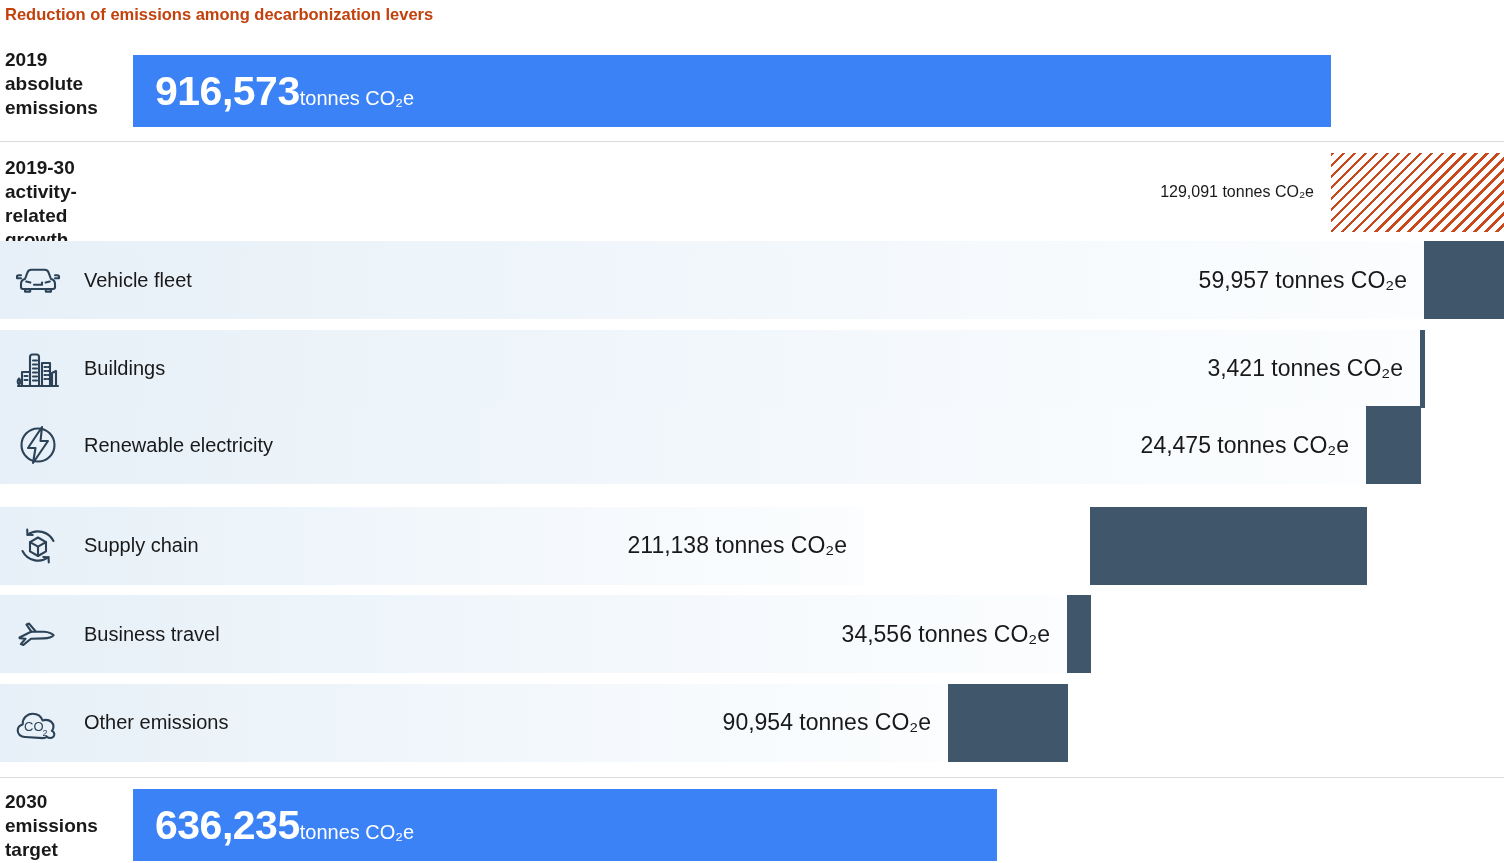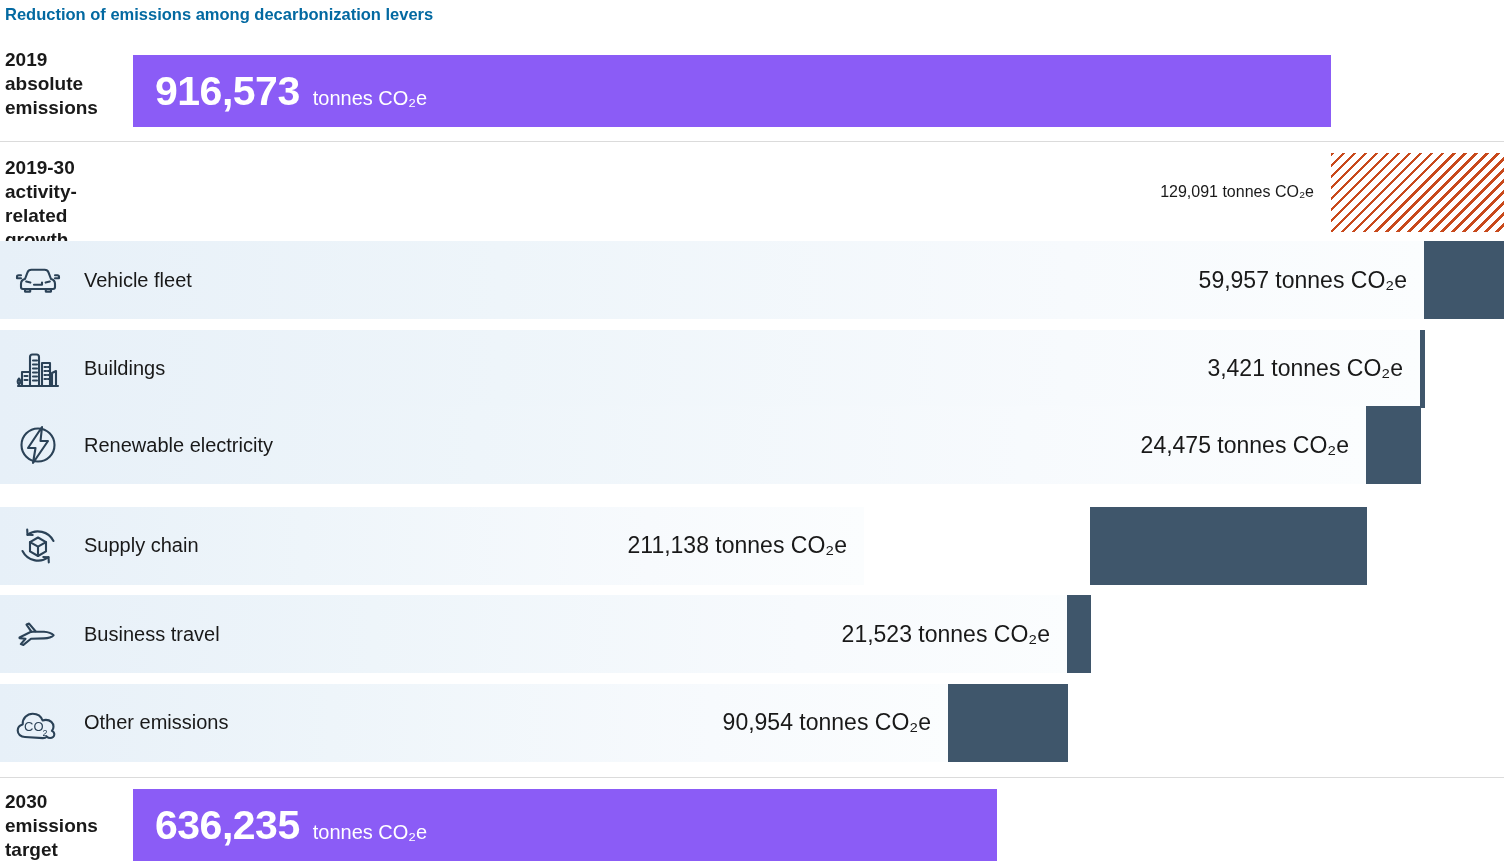--- a/index.html
+++ b/index.html
@@ -1,33 +1,33 @@
 <!DOCTYPE html>
 <html><head>
 <meta charset="utf-8">
 <style>
   html,body{margin:0;padding:0;background:#ffffff;}
   .page{
     position:relative;width:1504px;height:863px;overflow:hidden;background:#ffffff;
     font-family:"Liberation Sans","DejaVu Sans",sans-serif;color:#191919;
   }
   .chart-title{
-    position:absolute;left:5px;top:5px;font-size:16.5px;font-weight:bold;color:#0369a1;
+    position:absolute;left:5px;top:5px;font-size:16.5px;font-weight:bold;color:#c2410c;
   }
   .side-label{
     position:absolute;left:5px;width:126px;font-size:19px;font-weight:bold;
     line-height:24px;color:#191919;white-space:pre-line;
   }
   .divider{position:absolute;left:0;width:1504px;height:1px;background:#dbdbdb;}
   .big-bar{
-    position:absolute;background:#8b5cf6;display:flex;flex-direction:column;justify-content:center;
+    position:absolute;background:#3b82f6;display:flex;flex-direction:column;justify-content:center;
   }
   .big-bar-inner{display:flex;align-items:baseline;padding-left:22px;}
   .big-value{font-size:41px;font-weight:bold;color:#ffffff;letter-spacing:-0.5px;}
-  .big-unit{font-size:20px;color:#ffffff;margin-left:13px;}
+  .big-unit{font-size:20px;color:#ffffff;}
   .growth-value{
     position:absolute;font-size:16px;color:#191919;white-space:nowrap;
   }
   .hatch-bar{
     position:absolute;
     background:repeating-linear-gradient(135deg,#c8491b 0px,#c8491b 2.6px,#ffffff 2.6px,#ffffff 7.8px);
   }
   .lever-row{position:absolute;left:0;width:1504px;height:78px;}
   .band{
     position:absolute;left:0;top:0;height:78px;
@@ -136,21 +136,21 @@
 
   <div class="lever-row" style="top: 595px; height: 78px;">
     <div class="band" style="width: 1067px;">
       <div class="icon-box">
         <svg viewBox="0 0 48 48">
           <path class="ic" d="M5.5 27.5L17 21.8h13c4.6.3 7.6 1.4 9.6 3.4-2 2-5 3-9.6 3.2l-13 .3-7.6 6.2-2.6-.8 4.7-5.4-6-.6z"></path>
           <path class="ic" d="M17.5 21.8l-5-7.2 2.6-1 6.4 7.6"></path>
         </svg>
       </div>
       <div class="lever-label">Business travel</div>
-      <div class="lever-value">21,523 tonnes CO₂e</div>
+      <div class="lever-value">34,556 tonnes CO₂e</div>
     </div>
     <div class="lever-bar" style="left: 1067px; width: 24px;"></div>
   </div>
 
   <div class="lever-row" style="top: 683.5px; height: 78px;">
     <div class="band" style="width: 948px;">
       <div class="icon-box">
         <svg viewBox="0 0 48 48">
           <path class="ic" d="M11 38c-4.2 0-7.3-2.8-7.3-6.4 0-3 2-5.5 5-6.2-.3-6 4.3-10.6 10-10.6 4.7 0 8.5 2.8 9.9 6.7 1-.4 2.1-.6 3.3-.6 4.4 0 7.6 3 7.6 6.8 0 1.6-.6 3-1.6 4.2 1.5.6 2.4 1.9 2.4 3.4 0 2.1-1.8 3.7-4.2 3.7-1.3 0-2.4-.5-3.2-1.3-1 .9-2.4 1.4-4 1.4z"></path>
           <text class="ic-text" x="10" y="32" font-size="13">CO</text>

